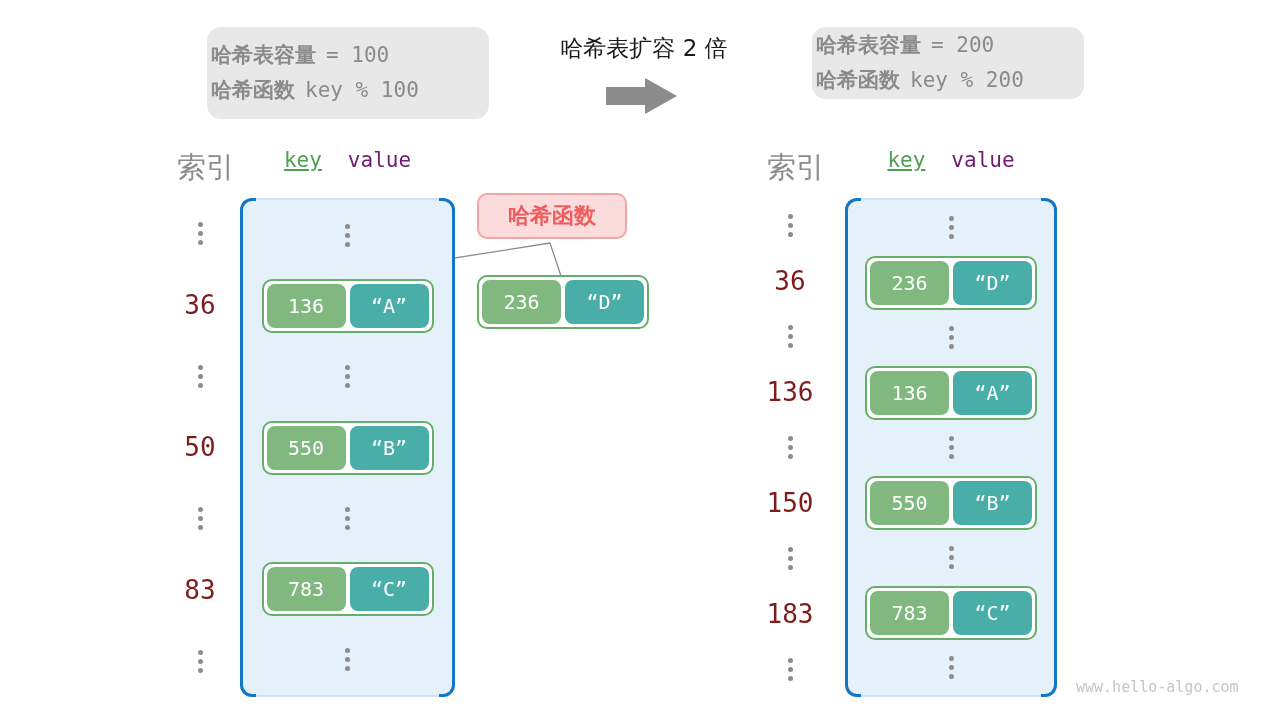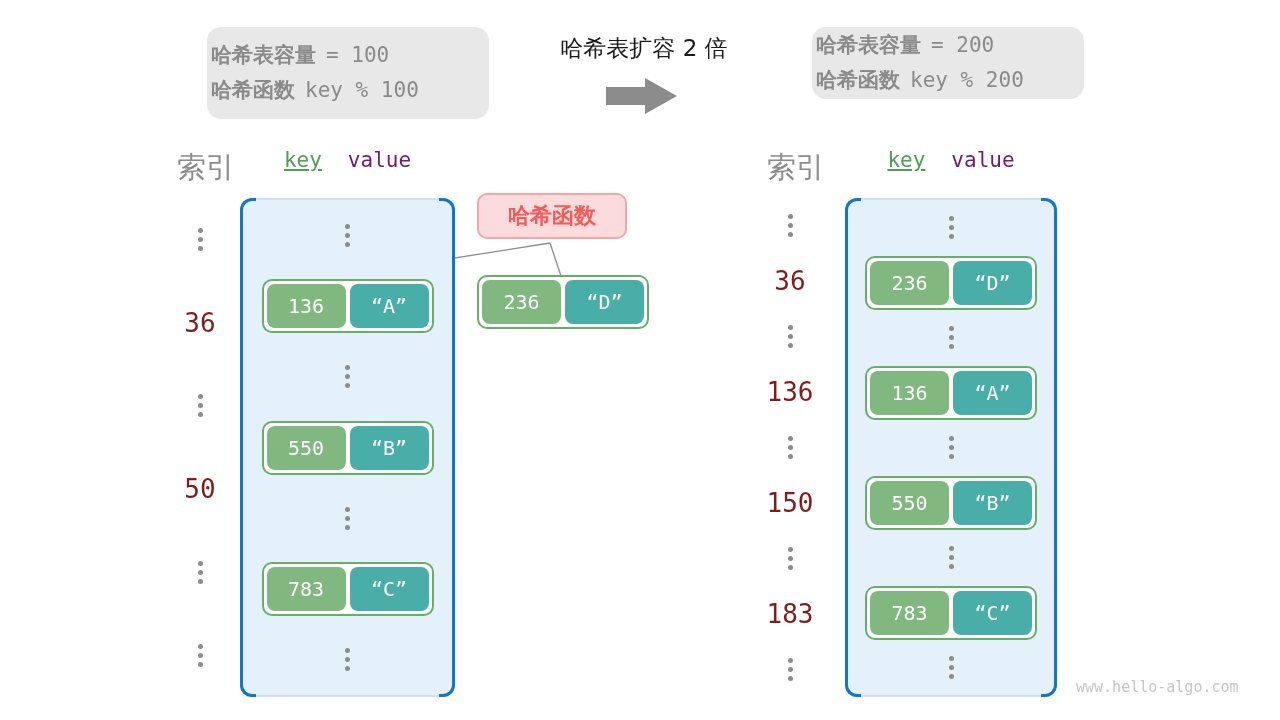--- a/index.html
+++ b/index.html
@@ -162,20 +162,23 @@
         <span class="idx-label">50</span>
       </div>
       <div class="t-row">
         <div class="dots">
           <i></i>
           <i></i>
           <i></i>
         </div>
       </div>
       <div class="t-row">
+        <span class="idx-label">83</span>
+      </div>
+      <div class="t-row">
         <div class="dots">
           <i></i>
           <i></i>
           <i></i>
         </div>
       </div>
     </div>
   <div class="index-col" id="index-col-right">
       <div class="t-row">
         <div class="dots">

